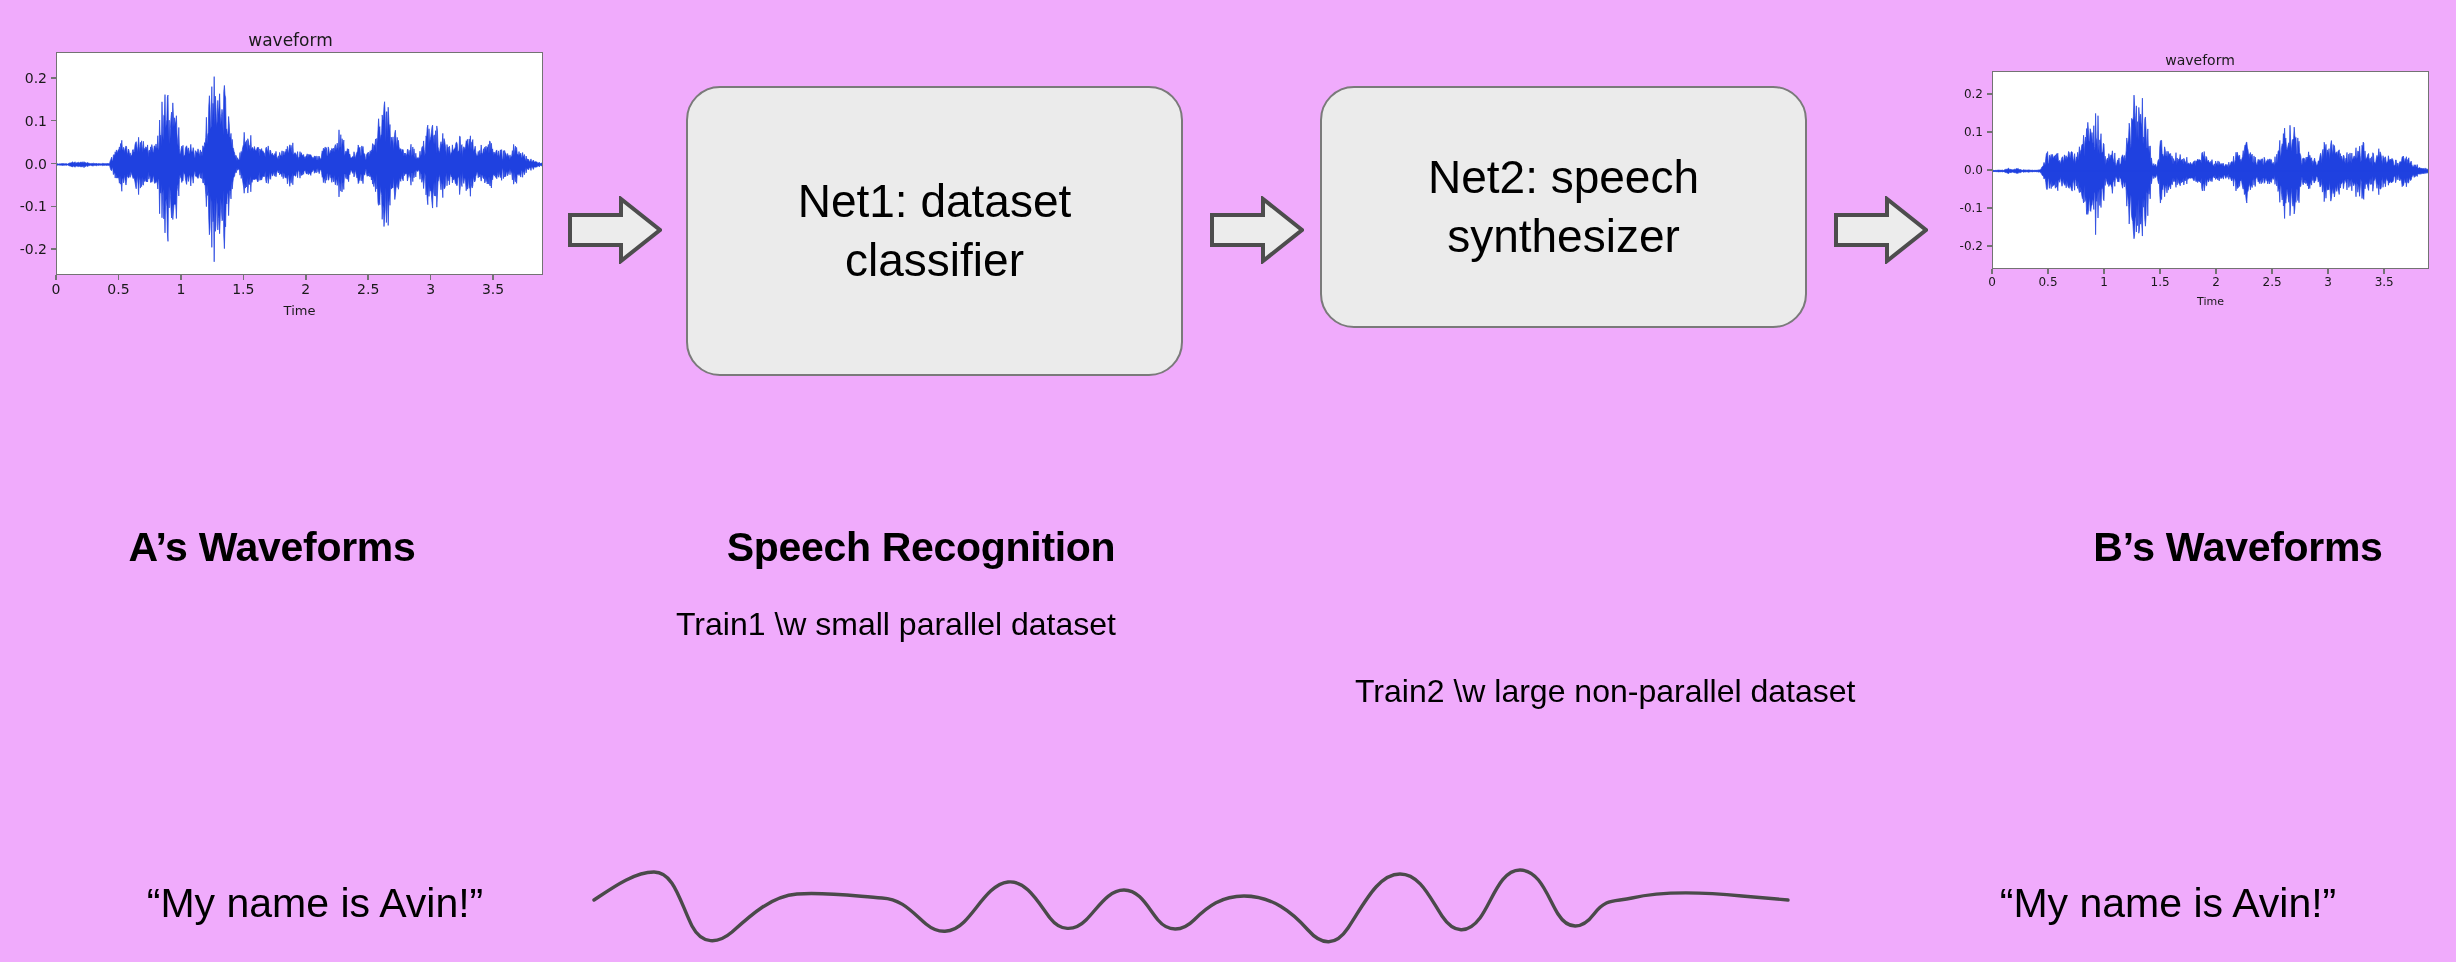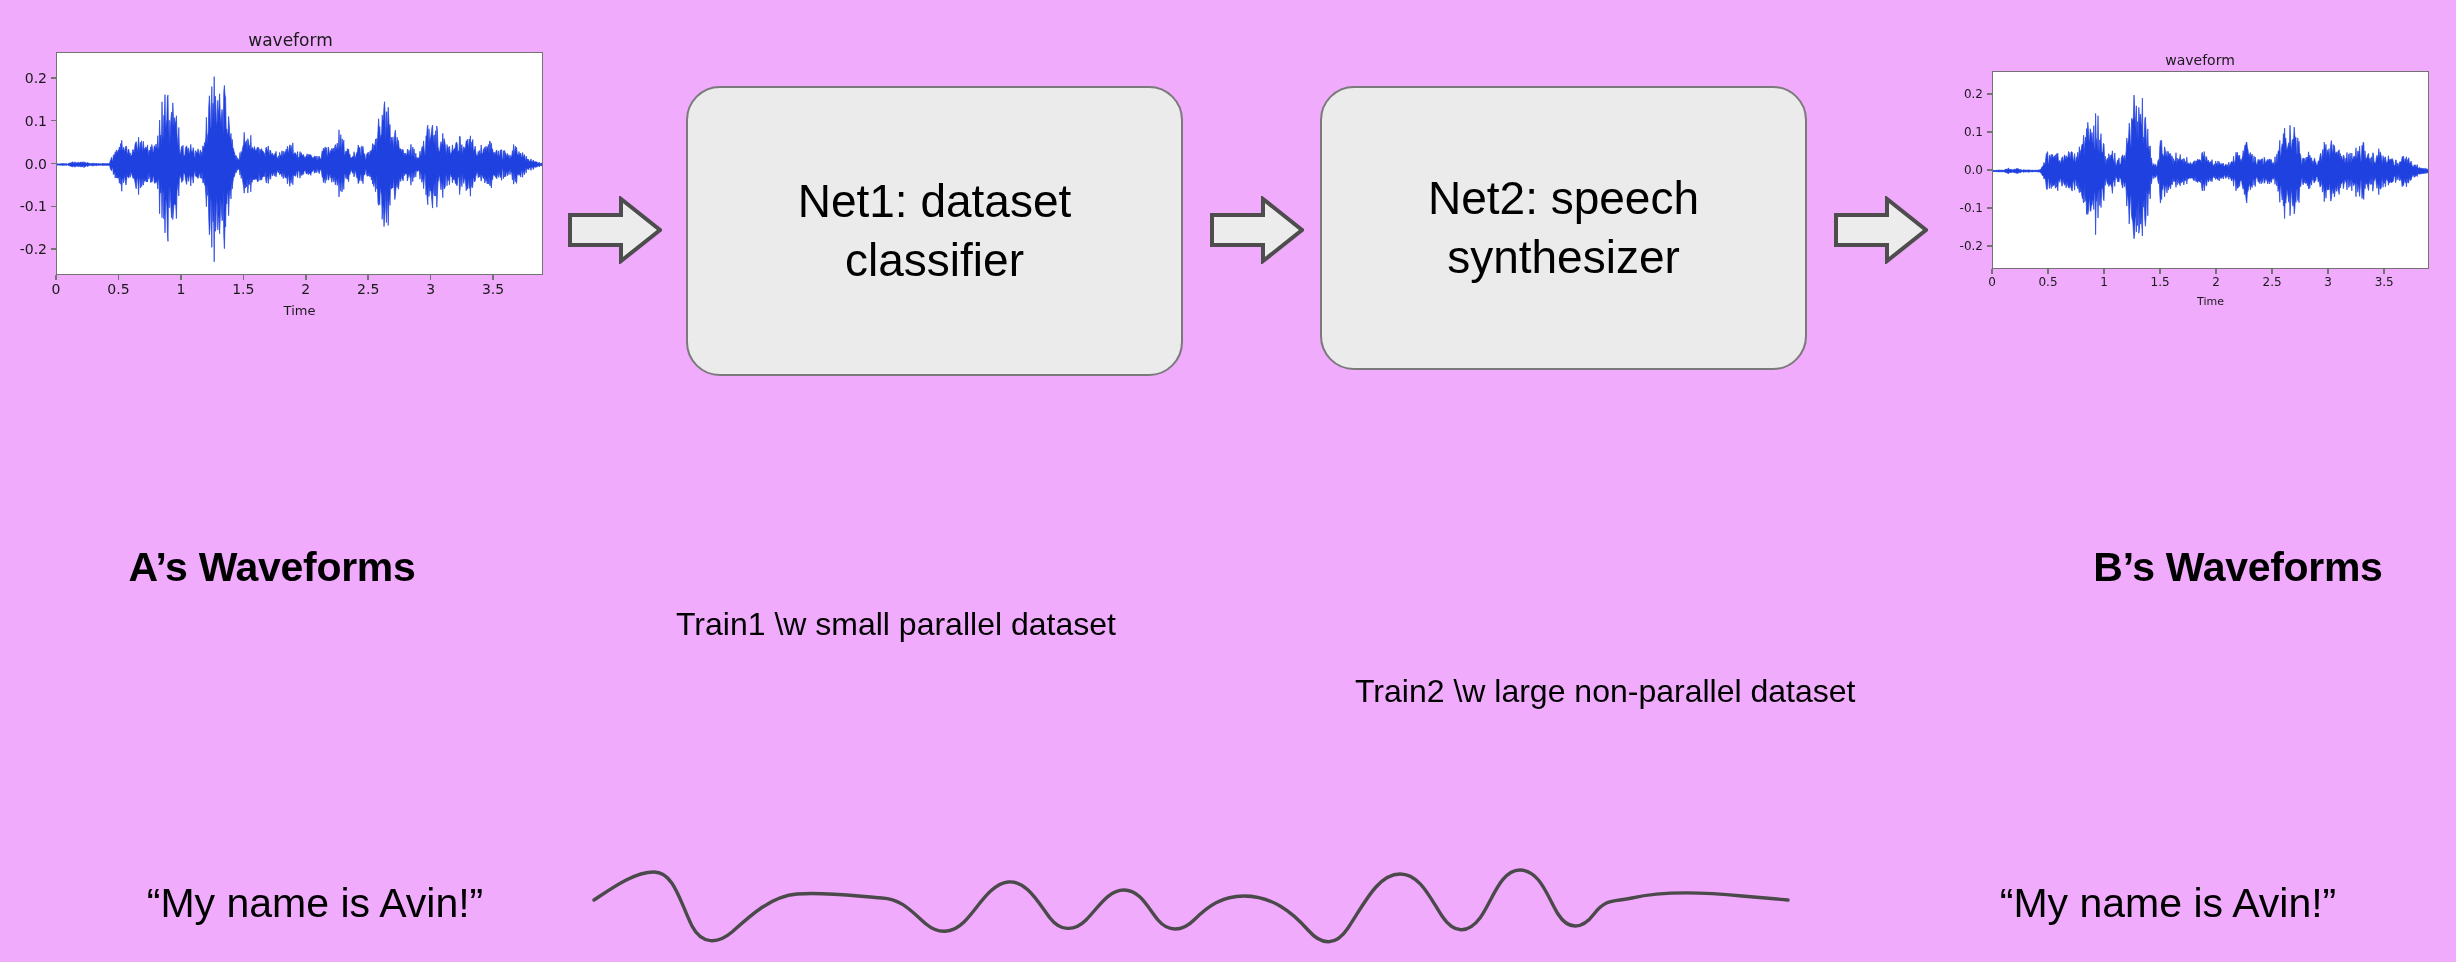--- a/index.html
+++ b/index.html
@@ -104,21 +104,20 @@
   .caption {
     position: absolute;
     font-weight: bold;
     font-size: 41px;
     color: #000000;
     white-space: nowrap;
     text-align: center;
     transform: translateX(-50%);
     font-family: "Liberation Sans", sans-serif;
     letter-spacing: -0.3px;
-    margin-top: 20px;
   }
   .trainline {
     position: absolute;
     font-size: 32px;
     color: #000000;
     white-space: nowrap;
     font-family: "Liberation Sans", sans-serif;
   }
   .quote {
     position: absolute;
@@ -185,21 +184,21 @@
   <div class="procbox" style="left:686px; top:86px; width:497px; height:290px;">
     <span>Net1: dataset classifier</span>
   </div>
 
   <div class="arrow" style="left:1210px; top:196px; width:94px; height:68px;">
     <svg width="94" height="68" viewBox="0 0 94 68">
       <polygon points="2,19 53,19 53,3 92,34 53,65 53,49 2,49" fill="#ececec" stroke="#4d4d4d" stroke-width="4" stroke-linejoin="miter"></polygon>
     </svg>
   </div>
 
-  <div class="procbox" style="left:1320px; top:86px; width:487px; height:284px;">
+  <div class="procbox" style="left:1320px; top:86px; width:487px; height:242px;">
     <span>Net2: speech synthesizer</span>
   </div>
 
   <div class="arrow" style="left:1834px; top:196px; width:94px; height:68px;">
     <svg width="94" height="68" viewBox="0 0 94 68">
       <polygon points="2,19 53,19 53,3 92,34 53,65 53,49 2,49" fill="#ececec" stroke="#4d4d4d" stroke-width="4" stroke-linejoin="miter"></polygon>
     </svg>
   </div>
 
   <div class="plot" id="plot-right" style="left:1958px; top:52px; width:484px; height:230px;">
@@ -233,20 +232,21 @@
       <div class="xtick" style="left: 314.128px; top: 223px; font-size: 12px;">2.5</div>
       <div class="xtickmark" style="left: 313.328px; top: 217px; height: 5px;"></div>
       <div class="xtick" style="left: 370.154px; top: 223px; font-size: 12px;">3</div>
       <div class="xtickmark" style="left: 369.354px; top: 217px; height: 5px;"></div>
       <div class="xtick" style="left: 426.179px; top: 223px; font-size: 12px;">3.5</div>
       <div class="xtickmark" style="left: 425.379px; top: 217px; height: 5px;"></div>
       <div class="xlabel" style="left: 252.5px; top: 243px; font-size: 11px;">Time</div>
     </div>
 
   <div class="caption" style="left:272px; top:524px;">A’s Waveforms</div>
+  <div class="caption" style="left:921px; top:524px;">Speech Recognition</div>
   <div class="caption" style="left:2238px; top:524px;">B’s Waveforms</div>
 
   <div class="trainline" style="left:676px; top:606px;">Train1 \w small parallel dataset</div>
   <div class="trainline" style="left:1355px; top:673px;">Train2 \w large non-parallel dataset</div>
 
   <div class="quote" style="left:315px; top:880px;">“My name is Avin!”</div>
   <div class="quote" style="left:2168px; top:880px;">“My name is Avin!”</div>
 
   <div class="squiggle" style="left:592px; top:840px; width:1300px; height:110px;">
     <svg width="1300" height="110" viewBox="0 0 1300 110">

